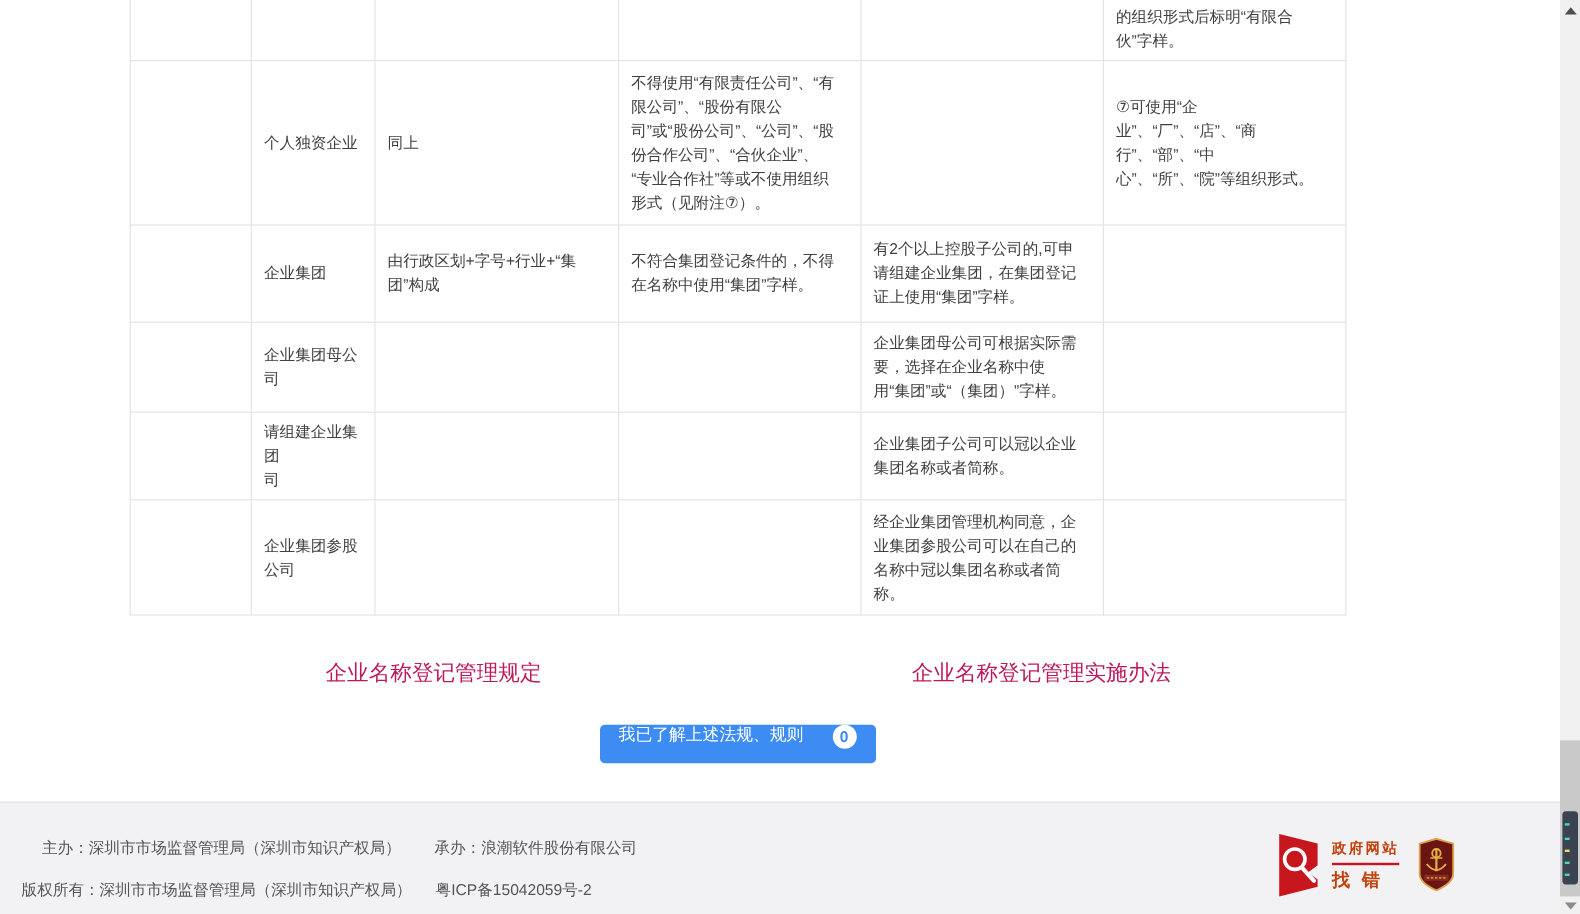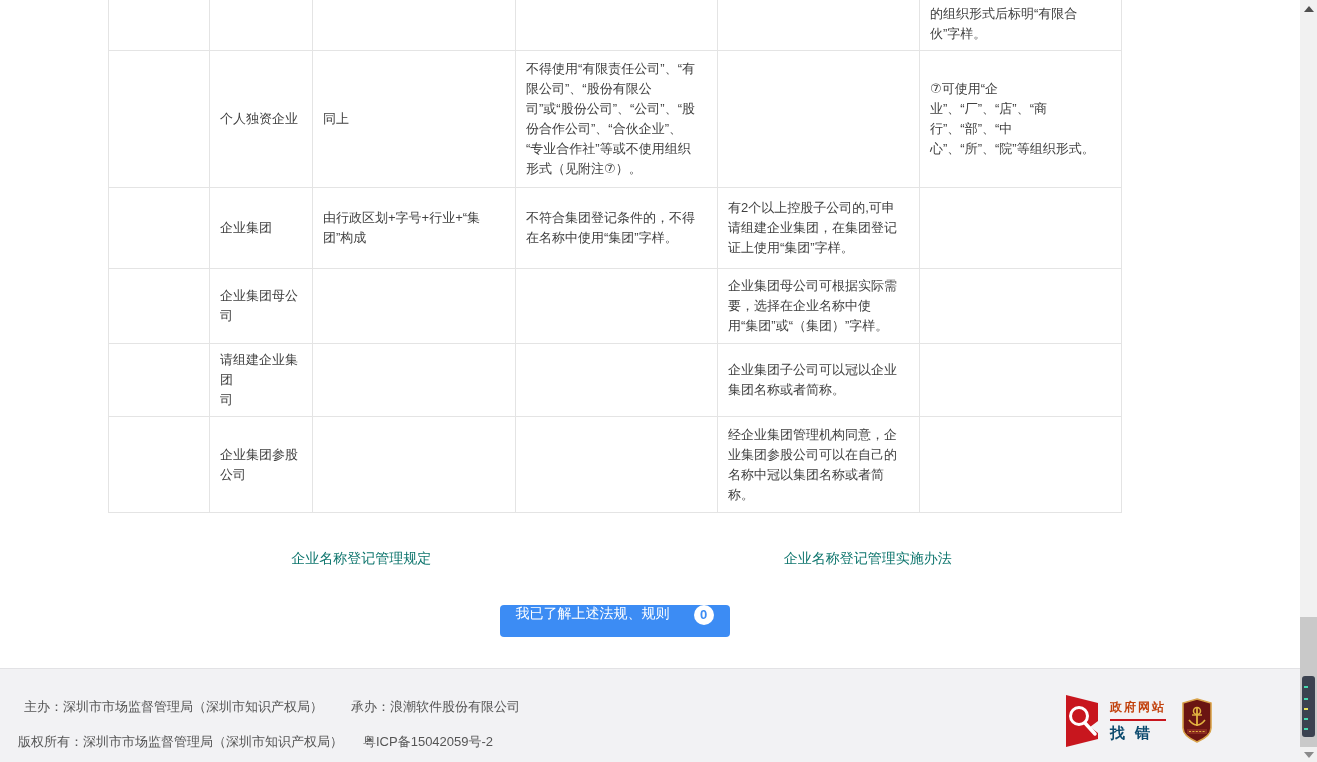--- a/index.html
+++ b/index.html
@@ -17,47 +17,47 @@
   table.tbl tr:nth-child(1) td { border-top:none; vertical-align:top; padding-top:4px; }
   table.tbl tr:nth-child(2){ height:137px; }
   table.tbl tr:nth-child(3){ height:81px; }
   table.tbl tr:nth-child(4){ height:75px; }
   table.tbl tr:nth-child(5){ height:58px; }
   table.tbl tr:nth-child(6){ height:96px; }
 
   
   .links { position:absolute; left:108px; top:549px; width:1013px; display:flex; }
   .links .half { flex:1; text-align:center; }
-  .links a { color:#0f766e; font-size:14px; text-decoration:none; cursor:pointer; }
+  .links a { color:#be185d; font-size:18px; text-decoration:none; cursor:pointer; }
 
   
   .confirm-row { position:absolute; left:108px; top:604px; width:1013px; text-align:center; }
   .confirm-btn { display:inline-flex; align-items:flex-start; gap:24px; height:32px;
     padding:0 16px; background:#3c8cf4; border:none; border-radius:4px;
     color:#fff; font-size:14px; cursor:pointer;
     font-family:"Liberation Sans","DejaVu Sans",sans-serif; }
   .count-badge { display:inline-block; width:20px; height:20px; line-height:20px;
     border-radius:50%; background:#fff; color:#3c8cf4; font-size:13px;
     font-weight:bold; text-align:center; }
 
   
   .footer { position:absolute; left:0; top:668px; width:1300px; height:94px;
     background:#f2f2f4; border-top:1px solid #e2e2e5; color:#555; font-size:13px; }
-  .footer .line1 { position:absolute; left:24px; top:29px;font-family:Liberation Mono, monospace; }
+  .footer .line1 { position:absolute; left:35px; top:29px;font-family:Liberation Mono, monospace; }
   .footer .line2 { position:absolute; left:18px; top:64px; }
   .footer .gap-lg { margin-left:28px; }
   .footer .gap-sm { margin-left:20px; }
 
   
   .error-badge { position:absolute; left:1064px; top:24px; width:110px; height:56px;
     display:flex; align-items:center; cursor:pointer; }
   .error-badge .txt { margin-left:6px; }
   .error-badge .t1 { font-size:12px; font-weight:bold; color:#c2410c; letter-spacing:2px; }
   .error-badge .rule { height:2px; background:#c8161e; margin:3px 0; }
-  .error-badge .t2 { font-size:15px; font-weight:bold; color:#0c4a6e; letter-spacing:10px; }
+  .error-badge .t2 { font-size:15px; font-weight:bold; color:#c2410c; letter-spacing:10px; }
 
   .gov-shield { position:absolute; left:1182px; top:29px; width:30px; height:45px; cursor:pointer; }
 
   
   .scrollbar { position:absolute; right:0; top:0; width:17px; height:762px; background:#f1f1f1; }
   .sb-arrow-up { position:absolute; top:6px; left:4px; width:0; height:0;
     border-left:5px solid transparent; border-right:5px solid transparent;
     border-bottom:6px solid #4f4f4f; cursor:pointer; }
   .sb-arrow-down { position:absolute; bottom:4px; left:4px; width:0; height:0;
     border-left:5px solid transparent; border-right:5px solid transparent;

